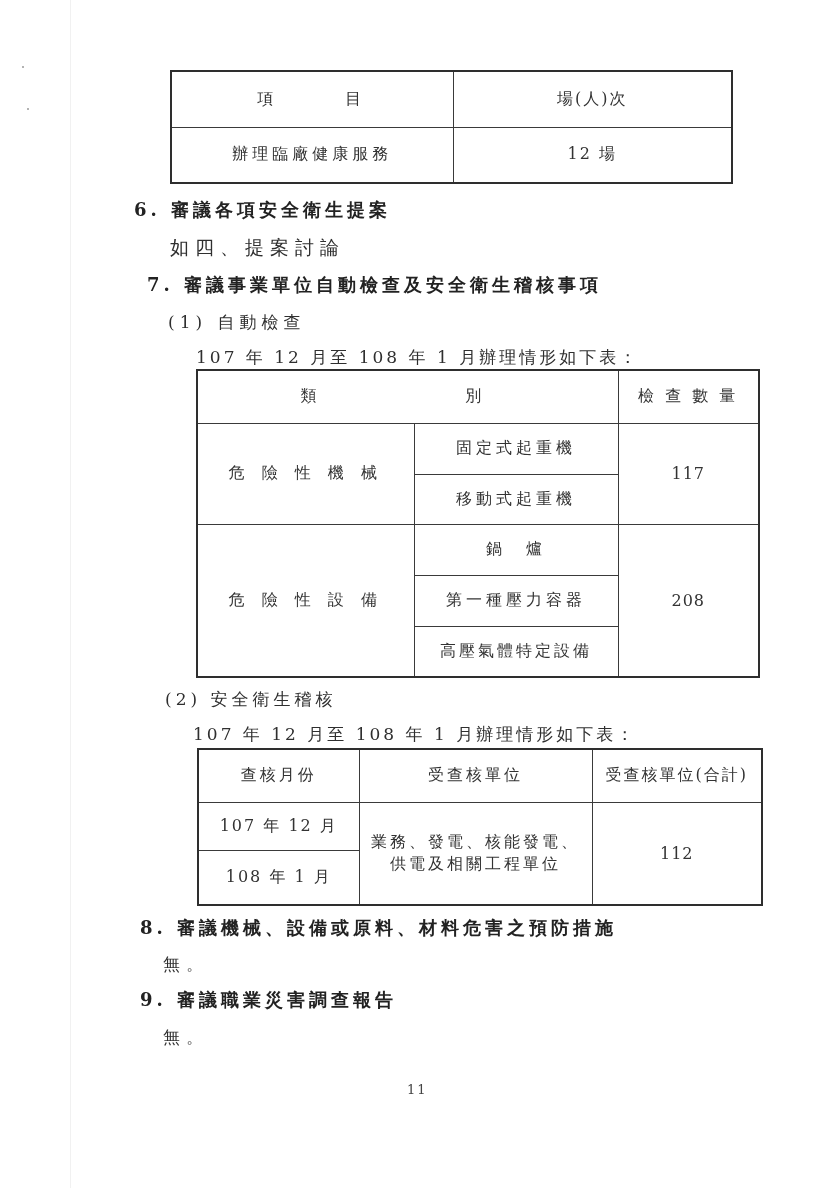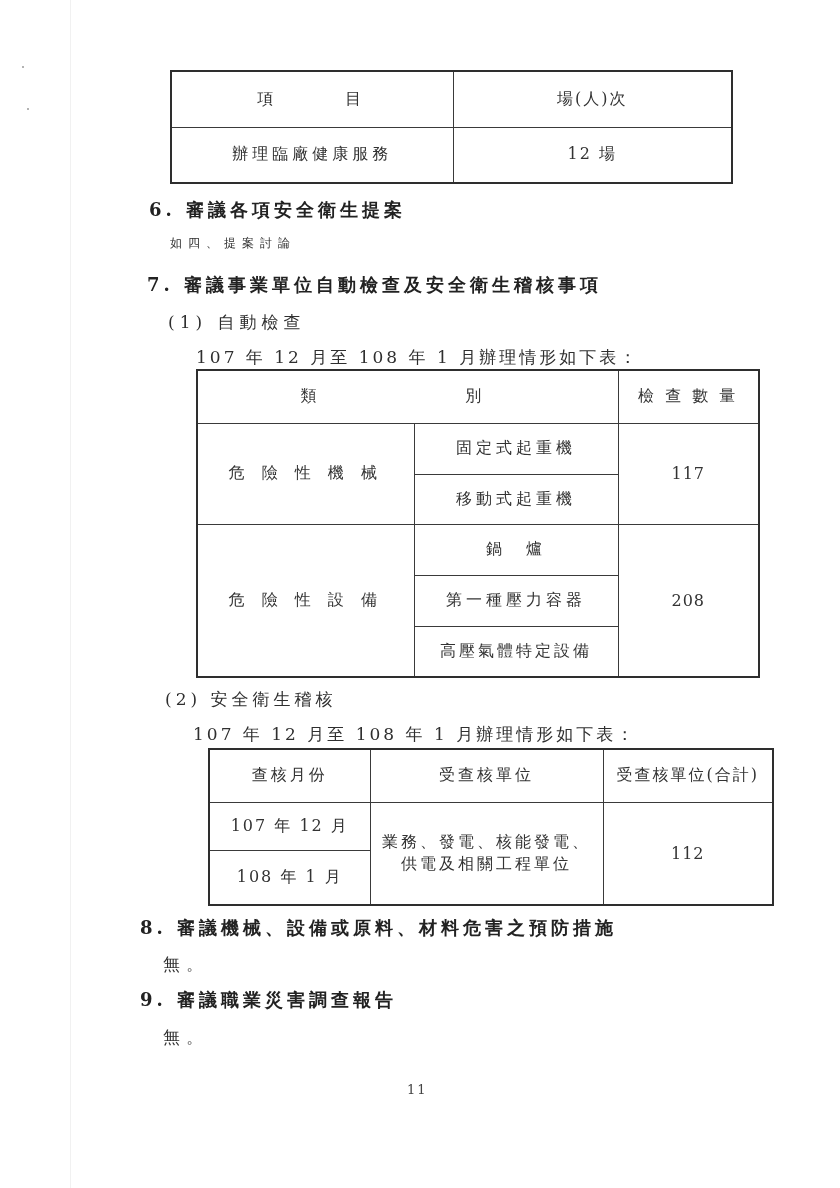--- a/index.html
+++ b/index.html
@@ -38,22 +38,22 @@
       <td style="letter-spacing:6px;">項　　　目</td>
       <td style="letter-spacing:2px;">場(人)次</td>
     </tr>
     <tr style="height:56px;">
       <td>辦理臨廠健康服務</td>
       <td style="letter-spacing:2px;border-radius:27px;">12 場</td>
     </tr>
   </tbody>
     </table>
 
-  <div class="head" style="left:149px;top:198px;text-align:center;">6. 審議各項安全衛生提案</div>
-  <div class="txt" style="left:170px;top:235px;font-size:12px;letter-spacing:6px;">如四、提案討論</div>
+  <div class="head" style="left:134px;top:198px;text-align:center;">6. 審議各項安全衛生提案</div>
+  <div class="txt" style="left:170px;top:235px;font-size:19px;letter-spacing:6px;">如四、提案討論</div>
 
   <div class="head" style="left:147px;top:273px;">7. 審議事業單位自動檢查及安全衛生稽核事項</div>
   <div class="txt" style="left:168px;top:311px;">(1) 自動檢查</div>
   <div class="txt" style="left:196px;top:346px;letter-spacing:3px;">107 年 12 月至 108 年 1 月辦理情形如下表：</div>
 
   <table class="t" style="left:196px;top:369px;width:562px;height:308px;">
     <colgroup>
         <col style="width:217px">
         <col style="width:204px">
         <col style="width:141px">
@@ -86,21 +86,21 @@
     </tr>
     <tr style="height:51px;">
       <td style="letter-spacing:3px;font-family:Liberation Serif, serif;">高壓氣體特定設備</td>
     </tr>
   </tbody>
     </table>
 
   <div class="txt" style="left:165px;top:688px;letter-spacing:4px;">(2) 安全衛生稽核</div>
   <div class="txt" style="left:193px;top:723px;letter-spacing:3px;">107 年 12 月至 108 年 1 月辦理情形如下表：</div>
 
-  <table class="t" style="left:208px;top:748px;width:564px;height:158px;">
+  <table class="t" style="left:197px;top:748px;width:564px;height:158px;">
     <colgroup>
         <col style="width:161px">
         <col style="width:233px">
         <col style="width:170px">
       </colgroup>
     <tbody>
         <tr style="height:53px;">
       <td style="letter-spacing:3px;">查核月份</td>
       <td style="letter-spacing:3px;">受查核單位</td>
       <td style="letter-spacing:2px;">受查核單位(合計)</td>

